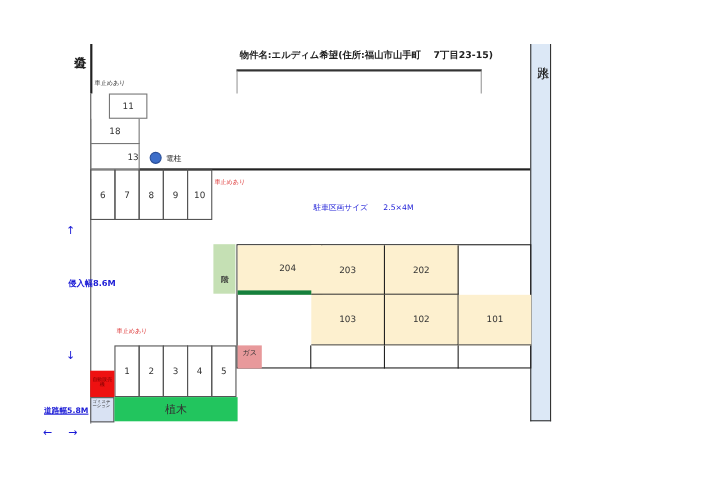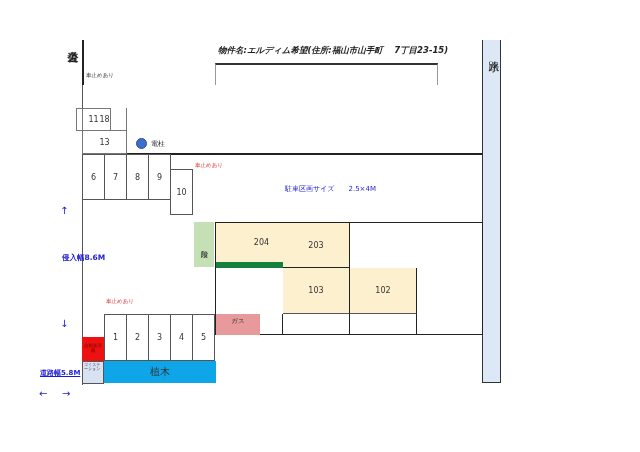--- a/index.html
+++ b/index.html
@@ -6,38 +6,38 @@
   body{width:640px;height:452px;position:relative;overflow:hidden;font-family:"DejaVu Sans","Liberation Sans",sans-serif;color:#222;}
   .abs{position:absolute;box-sizing:border-box;}
   .cell{position:absolute;box-sizing:border-box;display:flex;align-items:center;justify-content:center;font-size:8px;color:#333;}
   .vtext{writing-mode:vertical-rl;text-orientation:upright;}
   .red-note{position:absolute;font-size:5.5px;color:#d33;white-space:nowrap;}
   .dark-note{position:absolute;font-size:5.5px;color:#333;white-space:nowrap;}
 </style>
 </head>
 <body>
 
-<div class="abs" style="left:218px;top:45px;font-size:8.5px;font-weight:bold;white-space:nowrap;font-style:italic;">物件名:エルディム希望(住所:福山市山手町　 7丁目23-15)</div>
+<div class="abs" style="left:218px;top:45px;font-size:8.5px;font-weight:bold;white-space:nowrap;">物件名:エルディム希望(住所:福山市山手町　 7丁目23-15)</div>
 
 <div class="abs" style="left:215px;top:63px;width:223px;height:22px;border-top:2px solid #333;border-left:1px solid #999;border-right:1px solid #999;"></div>
 
 <div class="abs vtext" style="left:64px;top:42px;font-size:11px;font-weight:bold;">公道</div>
 
 <div class="abs" style="left:82px;top:40px;width:2px;height:45px;background:#222;"></div>
 <div class="dark-note" style="left:86px;top:72px;">車止めあり</div>
 
 <div class="abs" style="left:82px;top:85px;width:1px;height:300px;background:#555;"></div>
 
-<div class="cell" style="left:76px;top:85px;width:35px;height:23px;border:1px solid #777;margin-top:23px;">
+<div class="cell" style="left:99px;top:85px;width:35px;height:23px;border:1px solid #777;">
     <span>11</span>
   </div>
 <div class="cell" style="left:82px;top:108px;width:45px;height:23px;border:1px solid #777;border-top:none;">
     <span>18</span>
   </div>
-<div class="cell" style="left:82px;top:131px;width:45px;height:23px;border:1px solid #777;border-top:none;">
+<div class="cell" style="left:82px;top:131px;width:45px;height:23px;border:1px solid #777;border-top:none;justify-content:flex-end;">
     <span>13</span>
   </div>
 
 <div class="abs" style="left:136px;top:138px;width:11px;height:11px;border-radius:50%;background:#3d6ec9;border:1px solid #2a4f99;"></div>
 <div class="abs" style="left:151px;top:139px;font-size:7px;">電柱</div>
 
 <div class="abs" style="left:127px;top:153px;width:357px;height:2px;background:#222;"></div>
 
 <div class="abs" style="left:82px;top:154px;">
   <div class="cell" style="left:0;top:0;width:23px;height:46px;border:1px solid #555;">
@@ -45,52 +45,58 @@
     </div>
   <div class="cell" style="left:22px;top:0;width:23px;height:46px;border:1px solid #555;">
       <span>7</span>
     </div>
   <div class="cell" style="left:44px;top:0;width:23px;height:46px;border:1px solid #555;">
       <span>8</span>
     </div>
   <div class="cell" style="left:66px;top:0;width:23px;height:46px;border:1px solid #555;">
       <span>9</span>
     </div>
-  <div class="cell" style="left:88px;top:15px;width:23px;height:46px;border:1px solid #555;">
+  <div class="cell" style="left:88px;top:0;width:23px;height:46px;border:1px solid #555;">
       <span>10</span>
     </div>
 </div>
 <div class="red-note" style="left:195px;top:162px;">車止めあり</div>
 
 <div class="abs" style="left:285px;top:184px;font-size:7px;font-weight:normal;color:#1a1ad6;white-space:pre;">駐車区画サイズ　　2.5×4M</div>
 
 <div class="abs" style="left:482px;top:40px;width:19px;height:343px;background:#dce8f6;border:1px solid #333;border-top:none;"></div>
 <div class="abs vtext" style="left:485px;top:52px;font-size:11px;">水路</div>
 
 <div class="cell vtext" style="left:194px;top:222px;width:20px;height:45px;background:#c5e0b4;font-size:7px;">
     <span>階段</span>
   </div>
 
 <div class="abs" style="left:215px;top:222px;width:268px;height:113px;border:1px solid #222;">
-  <div class="cell" style="left:0;top:0;width:77px;height:45px;background:#fdf0cf;border-right:1px solid #222;border-bottom:6px solid #15803d;padding-left:15px;">
+  <div class="cell" style="left:0;top:0;width:77px;height:45px;background:#fdf0cf;border-right:1px solid #222;border-bottom:4px solid #15803d;padding-left:15px;">
       <span>204</span>
     </div>
   <div class="cell" style="left:67px;top:0;width:67px;height:45px;background:#fdf0cf;border-right:1px solid #222;border-bottom:1px solid #222;">
       <span>203</span>
+    </div>
+  <div class="cell" style="left:134px;top:0;width:67px;height:45px;background:#fdf0cf;border-right:1px solid #222;border-bottom:1px solid #222;">
+      <span>202</span>
     </div>
   <div class="cell" style="left:67px;top:45px;width:67px;height:46px;background:#fdf0cf;border-right:1px solid #222;border-bottom:1px solid #555;">
       <span>103</span>
     </div>
   <div class="cell" style="left:134px;top:45px;width:67px;height:46px;background:#fdf0cf;border-right:1px solid #222;border-bottom:1px solid #555;">
       <span>102</span>
     </div>
+  <div class="cell" style="left:201px;top:45px;width:66px;height:46px;background:#fdf0cf;border-bottom:1px solid #555;">
+      <span>101</span>
+    </div>
   <div class="abs" style="left:0;top:91px;width:67px;height:21px;border-right:1px solid #222;"></div>
   <div class="abs" style="left:67px;top:91px;width:67px;height:21px;border-right:1px solid #222;"></div>
   <div class="abs" style="left:134px;top:91px;width:67px;height:21px;border-right:1px solid #222;"></div>
-  <div class="cell" style="left:0;top:91px;width:44px;height:21px;background:#e8999b;font-size:6.5px;align-items:flex-start;padding-top:3px;">
+  <div class="cell" style="left:0;top:91px;width:22px;height:21px;background:#e8999b;font-size:6.5px;align-items:flex-start;padding-top:3px;">
       <span>ガス</span>
     </div>
 </div>
 
 <div class="abs" style="left:60px;top:205px;font-size:10px;color:#1a1ad6;">↑</div>
 <div class="abs" style="left:62px;top:253px;font-size:7.5px;font-weight:bold;color:#1a1ad6;white-space:nowrap;">侵入幅8.6M</div>
 <div class="abs" style="left:60px;top:318px;font-size:10px;color:#1a1ad6;">↓</div>
 
 <div class="red-note" style="left:106px;top:298px;">車止めあり</div>
 
@@ -113,19 +119,19 @@
 </div>
 
 <div class="cell" style="left:82px;top:337px;width:22px;height:24px;background:#ee1111;font-size:4.5px;color:#7a0000;text-align:center;line-height:1.1;padding:2px;">
     <span>自動販売機</span>
   </div>
 
 <div class="cell" style="left:82px;top:361px;width:22px;height:23px;background:#d9e2f3;border:1px solid #555;font-size:4px;text-align:left;line-height:1.1;padding:1px;align-items:flex-start;">
     <span>ゴミステーション</span>
   </div>
 
-<div class="cell" style="left:104px;top:361px;width:112px;height:22px;background:#0ea5e9;font-size:10px;">
+<div class="cell" style="left:104px;top:361px;width:112px;height:22px;background:#22c55e;font-size:10px;">
     <span>植木</span>
   </div>
 
 <div class="abs" style="left:40px;top:368px;font-size:7px;font-weight:bold;color:#1a1ad6;white-space:nowrap;text-decoration:underline;">道路幅5.8M</div>
 <div class="abs" style="left:39px;top:388px;font-size:10px;color:#1a1ad6;">←</div>
 <div class="abs" style="left:62px;top:388px;font-size:10px;color:#1a1ad6;">→</div>
 
 </body></html>

